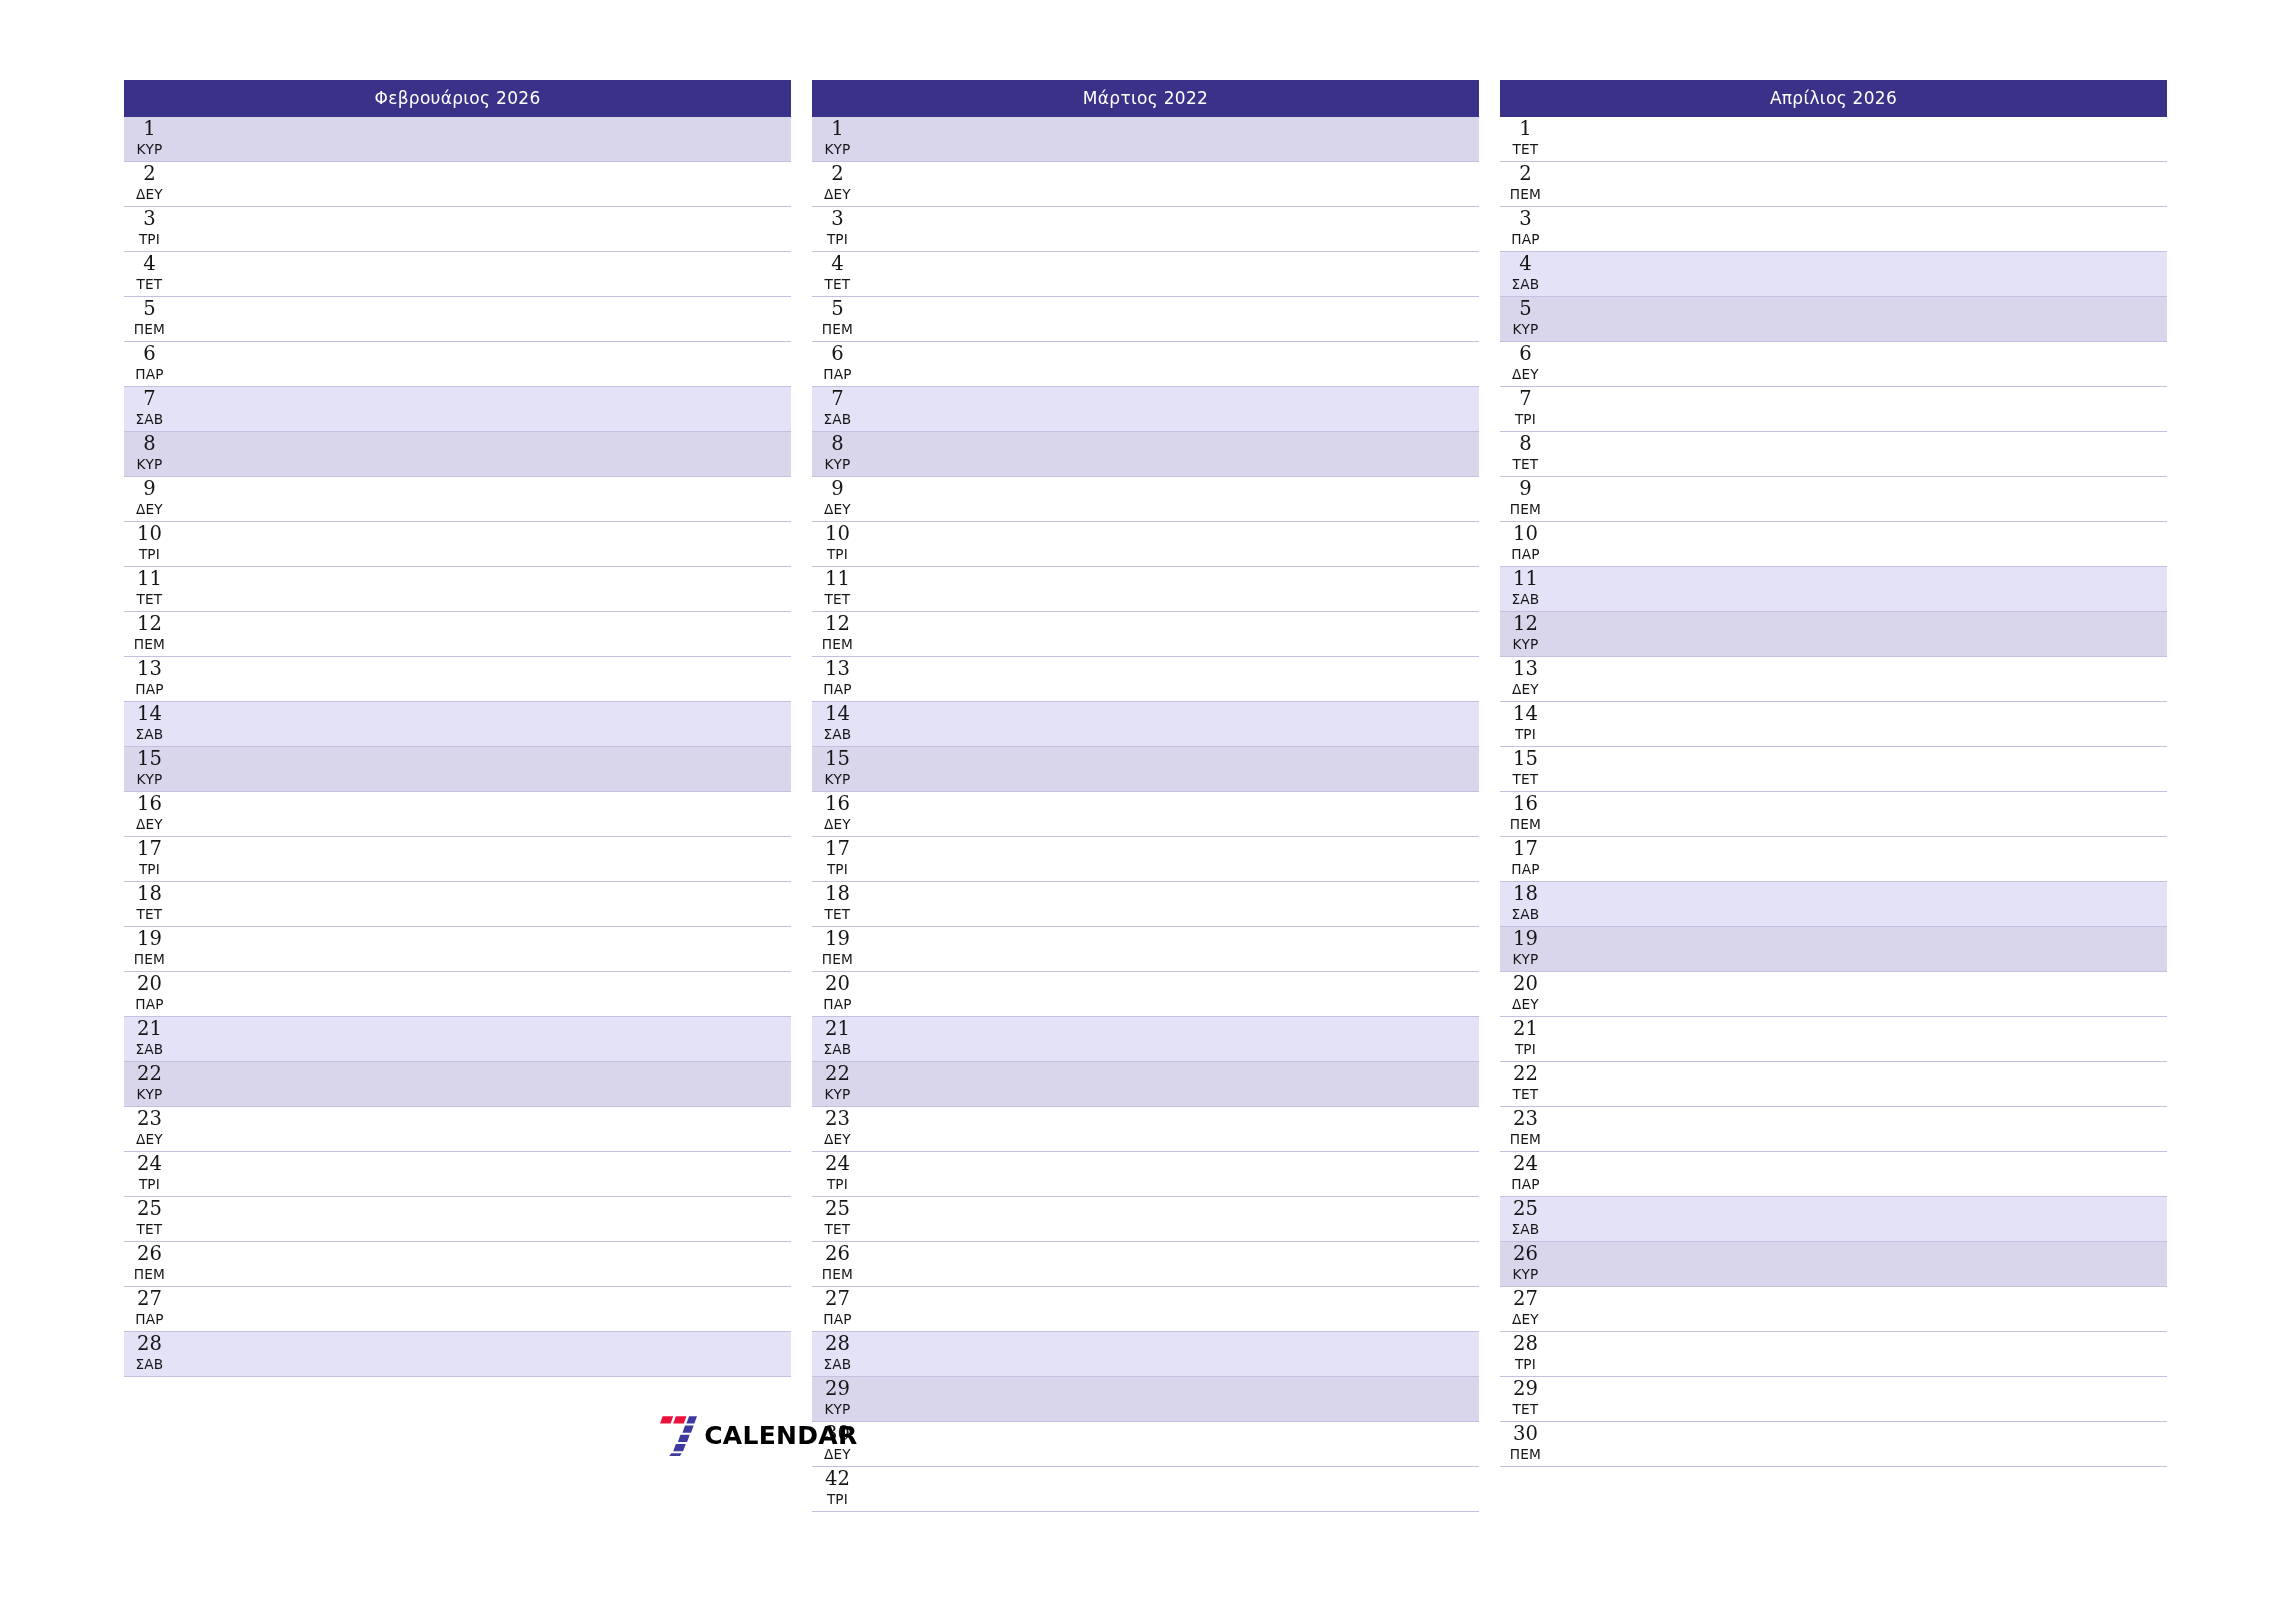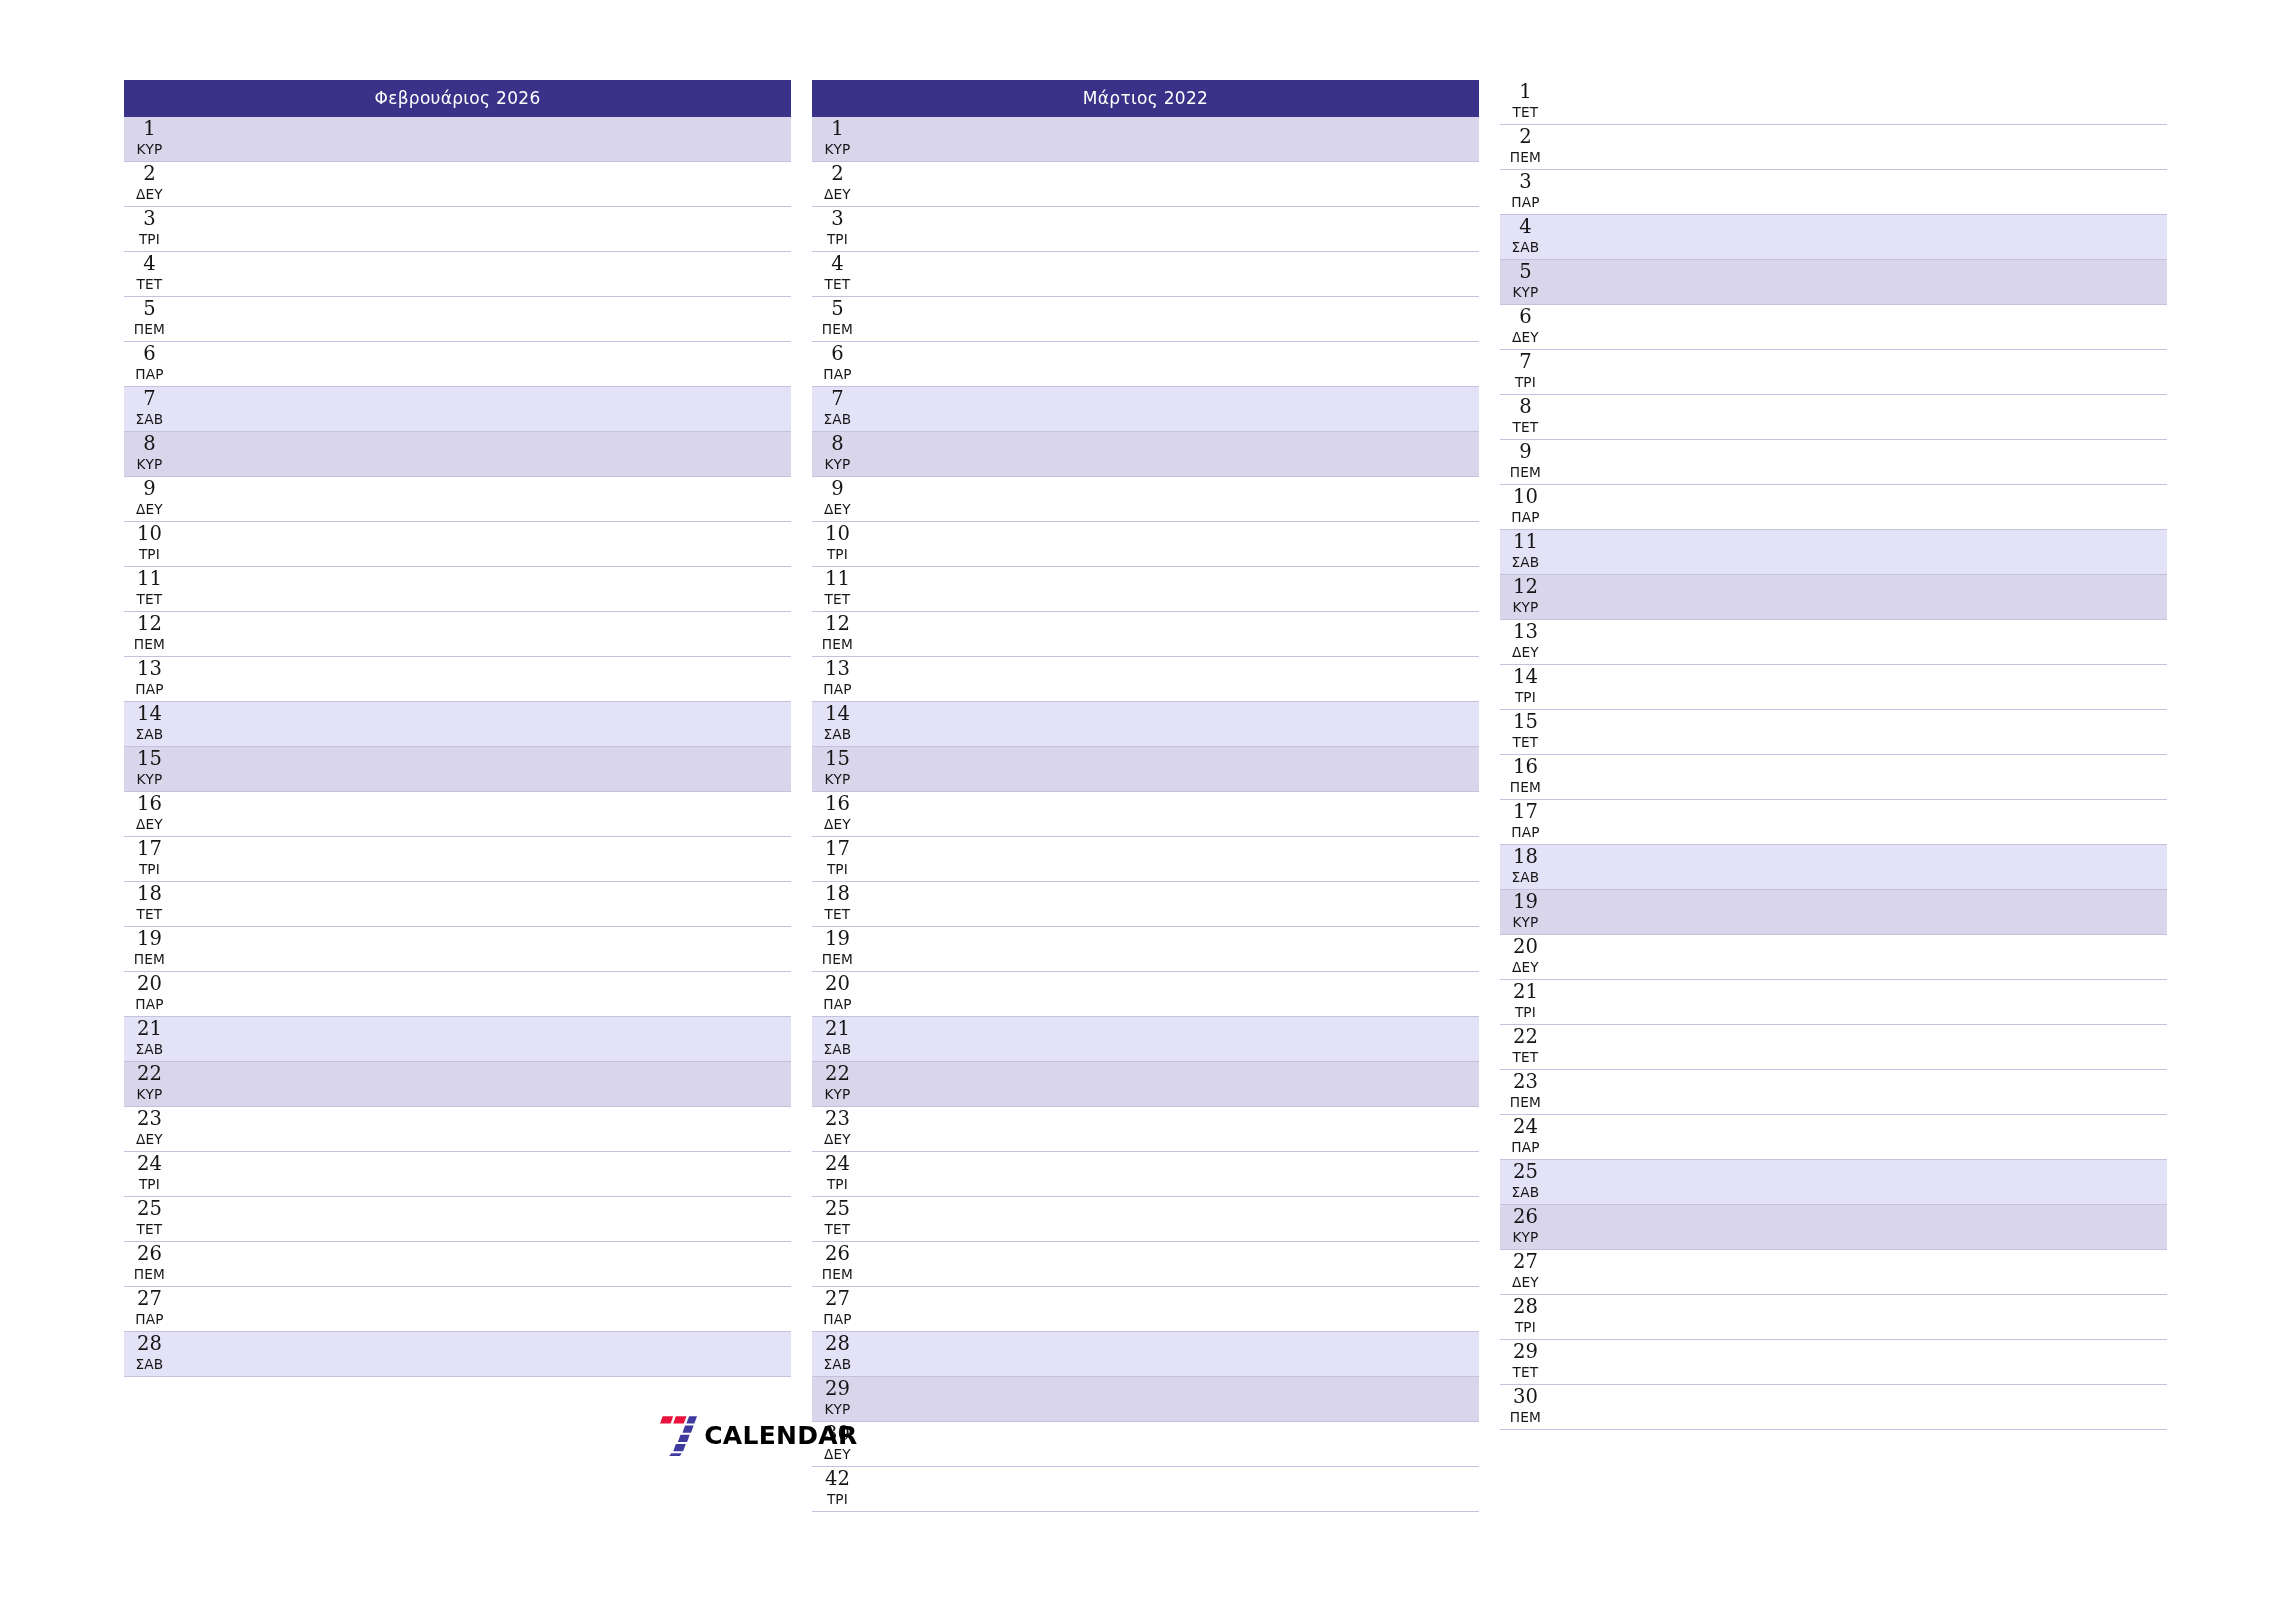--- a/index.html
+++ b/index.html
@@ -421,20 +421,21 @@
           <div style="position: absolute; inset: 0px 0px 0px 52px;"></div>
         </div>
         <div class="day-row">
           <span class="day-num">42</span>
           <span class="day-abbr">ΤΡΙ</span>
           <div style="position: absolute; inset: 0px 0px 0px 52px;"></div>
         </div>
       </div>
     </div>
     <div class="month-col">
+      <div class="month-header">Απρίλιος 2026</div>
       <div class="days">
         <div class="day-row">
           <span class="day-num">1</span>
           <span class="day-abbr">ΤΕΤ</span>
           <div style="position: absolute; inset: 0px 0px 0px 52px;"></div>
         </div>
         <div class="day-row">
           <span class="day-num">2</span>
           <span class="day-abbr">ΠΕΜ</span>
           <div style="position: absolute; inset: 0px 0px 0px 52px;"></div>

